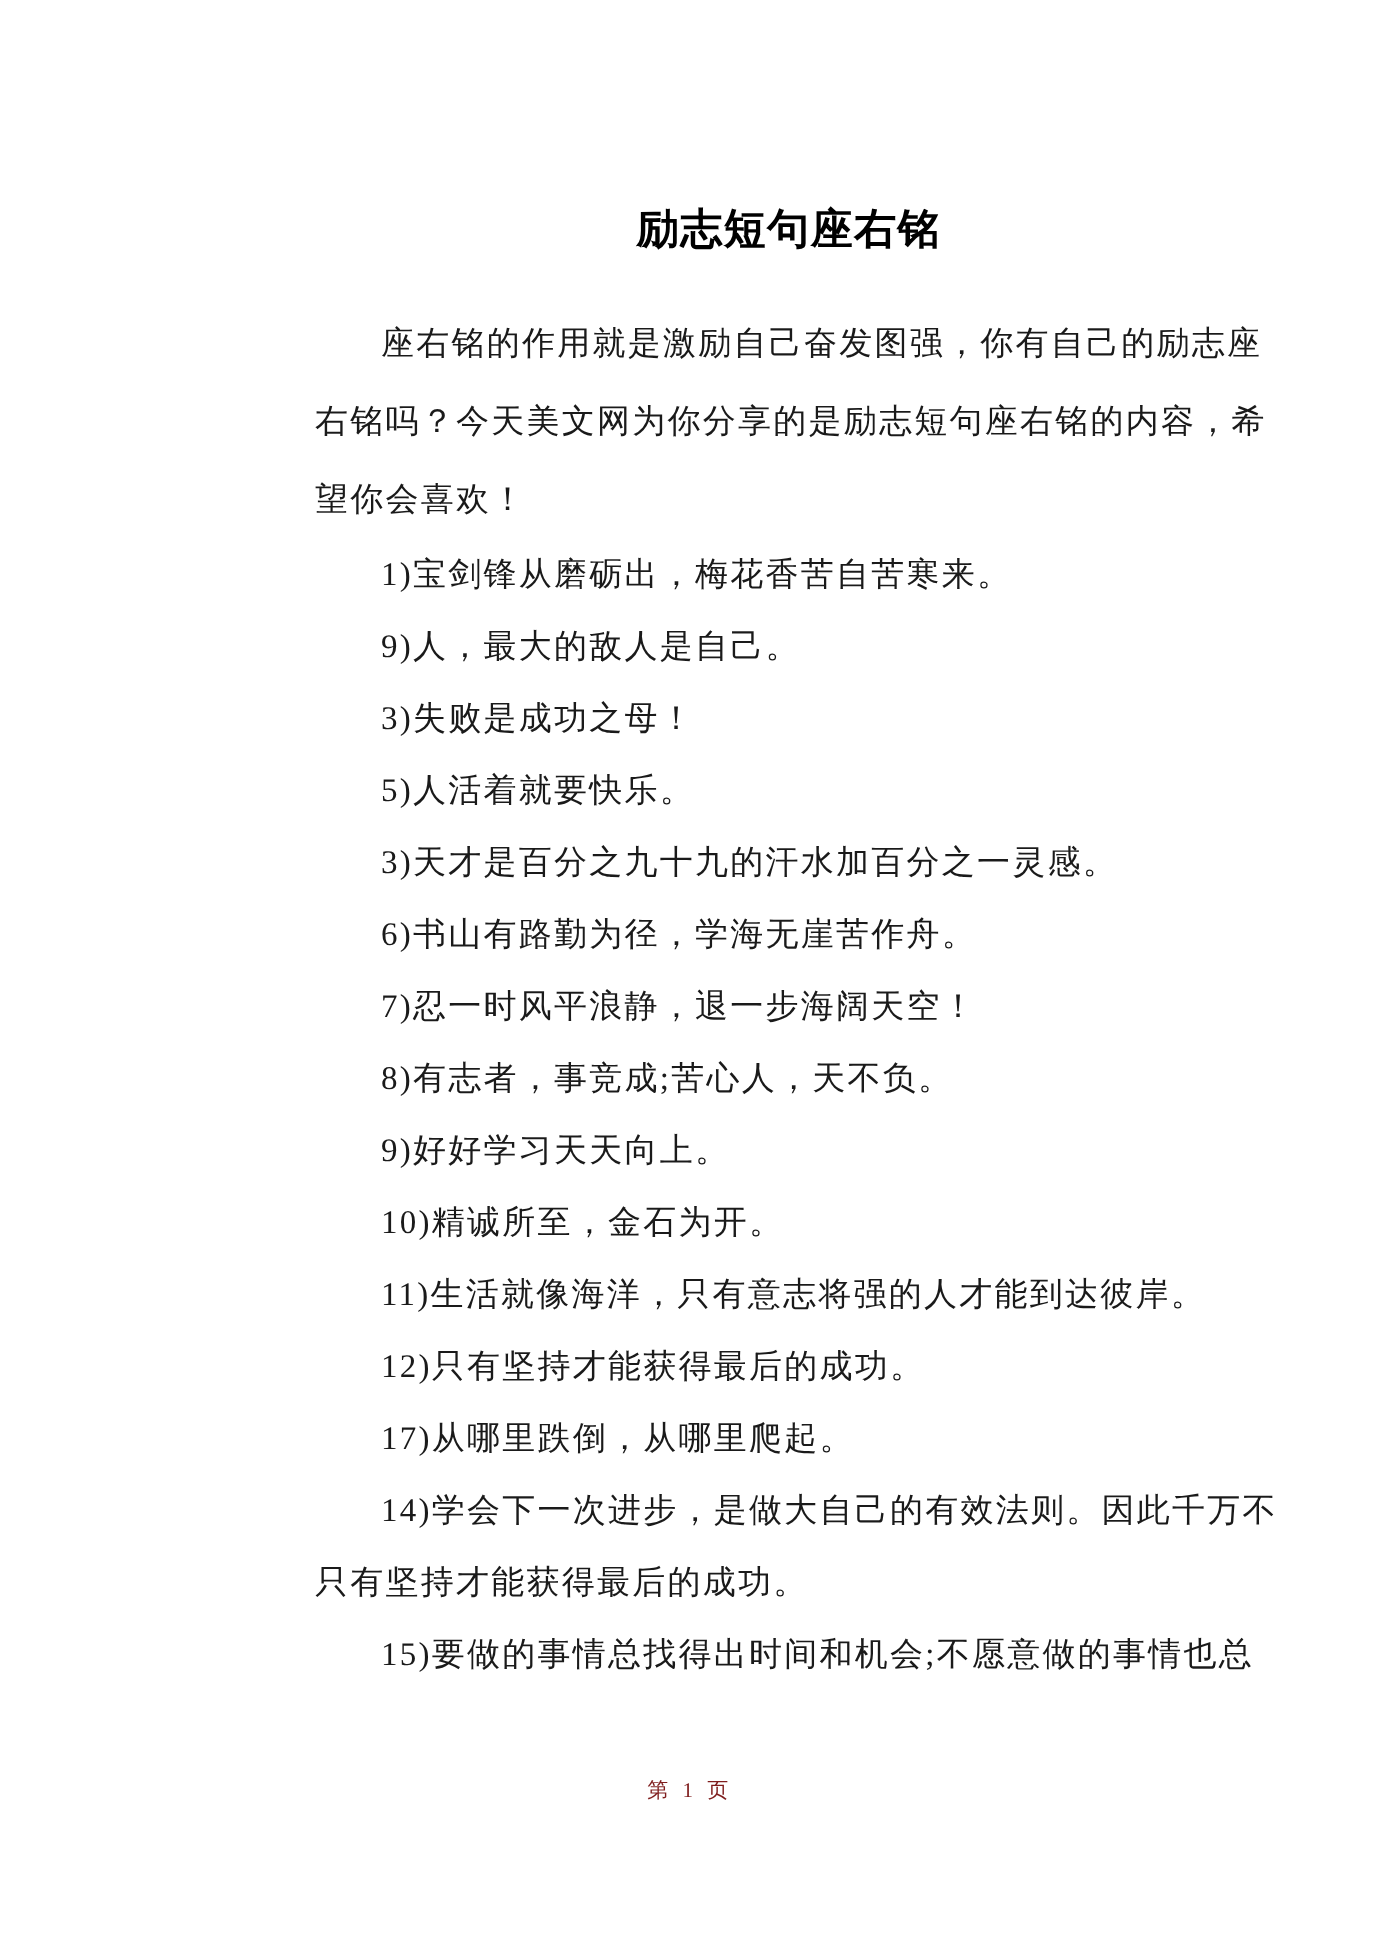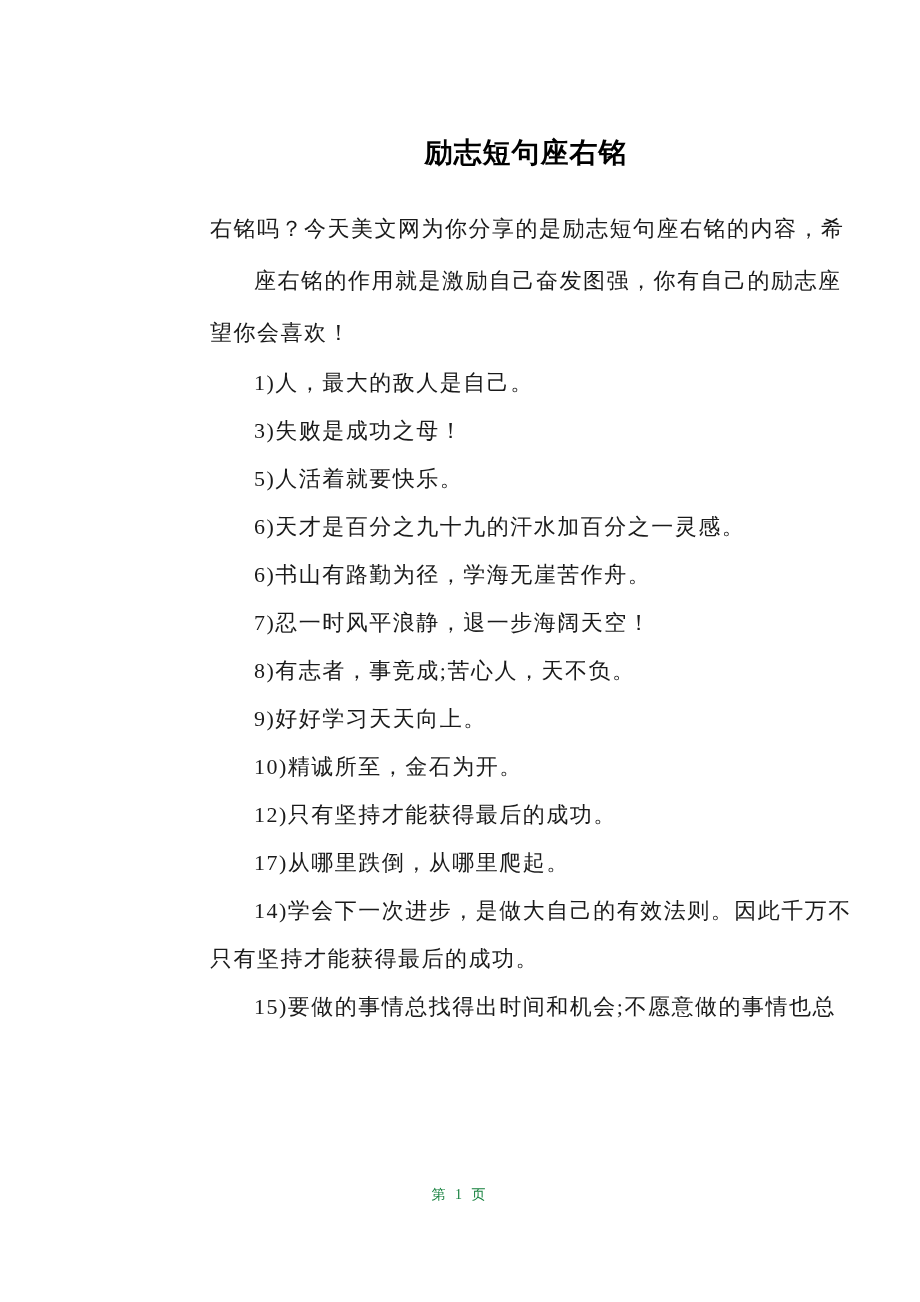--- a/index.html
+++ b/index.html
@@ -61,48 +61,50 @@
   }
   .page-footer {
     position: absolute;
     left: 0;
     right: 0;
     top: 1186px;
     text-align: center;
     font-size: 14px;
     line-height: 18px;
     letter-spacing: 3px;
-    color: #15803d;
+    color: #7f1d1d;
   }
 </style>
 </head>
 <body>
 
 <div class="page">
   <div class="content">
 
     <h1 class="doc-title">励志短句座右铭</h1>
 
     <div class="intro">
+        <div class="line indent">座右铭的作用就是激励自己奋发图强，你有自己的励志座</div>
         <div class="line">右铭吗？今天美文网为你分享的是励志短句座右铭的内容，希</div>
-        <div class="line indent">座右铭的作用就是激励自己奋发图强，你有自己的励志座</div>
         <div class="line">望你会喜欢！</div>
       </div>
 
 
     <div class="quotes">
-        <div class="line indent">1)人，最大的敌人是自己。</div>
+        <div class="line indent">1)宝剑锋从磨砺出，梅花香苦自苦寒来。</div>
+        <div class="line indent">9)人，最大的敌人是自己。</div>
         <div class="line indent">3)失败是成功之母！</div>
         <div class="line indent">5)人活着就要快乐。</div>
-        <div class="line indent">6)天才是百分之九十九的汗水加百分之一灵感。</div>
+        <div class="line indent">3)天才是百分之九十九的汗水加百分之一灵感。</div>
         <div class="line indent">6)书山有路勤为径，学海无崖苦作舟。</div>
         <div class="line indent">7)忍一时风平浪静，退一步海阔天空！</div>
         <div class="line indent">8)有志者，事竞成;苦心人，天不负。</div>
         <div class="line indent">9)好好学习天天向上。</div>
         <div class="line indent">10)精诚所至，金石为开。</div>
+        <div class="line indent">11)生活就像海洋，只有意志将强的人才能到达彼岸。</div>
         <div class="line indent">12)只有坚持才能获得最后的成功。</div>
         <div class="line indent">17)从哪里跌倒，从哪里爬起。</div>
         <div class="line indent">14)学会下一次进步，是做大自己的有效法则。因此千万不</div>
         <div class="line">只有坚持才能获得最后的成功。</div>
         <div class="line indent">15)要做的事情总找得出时间和机会;不愿意做的事情也总</div>
       </div>
 
   </div>
 
   <div class="page-footer">第 1 页</div>

